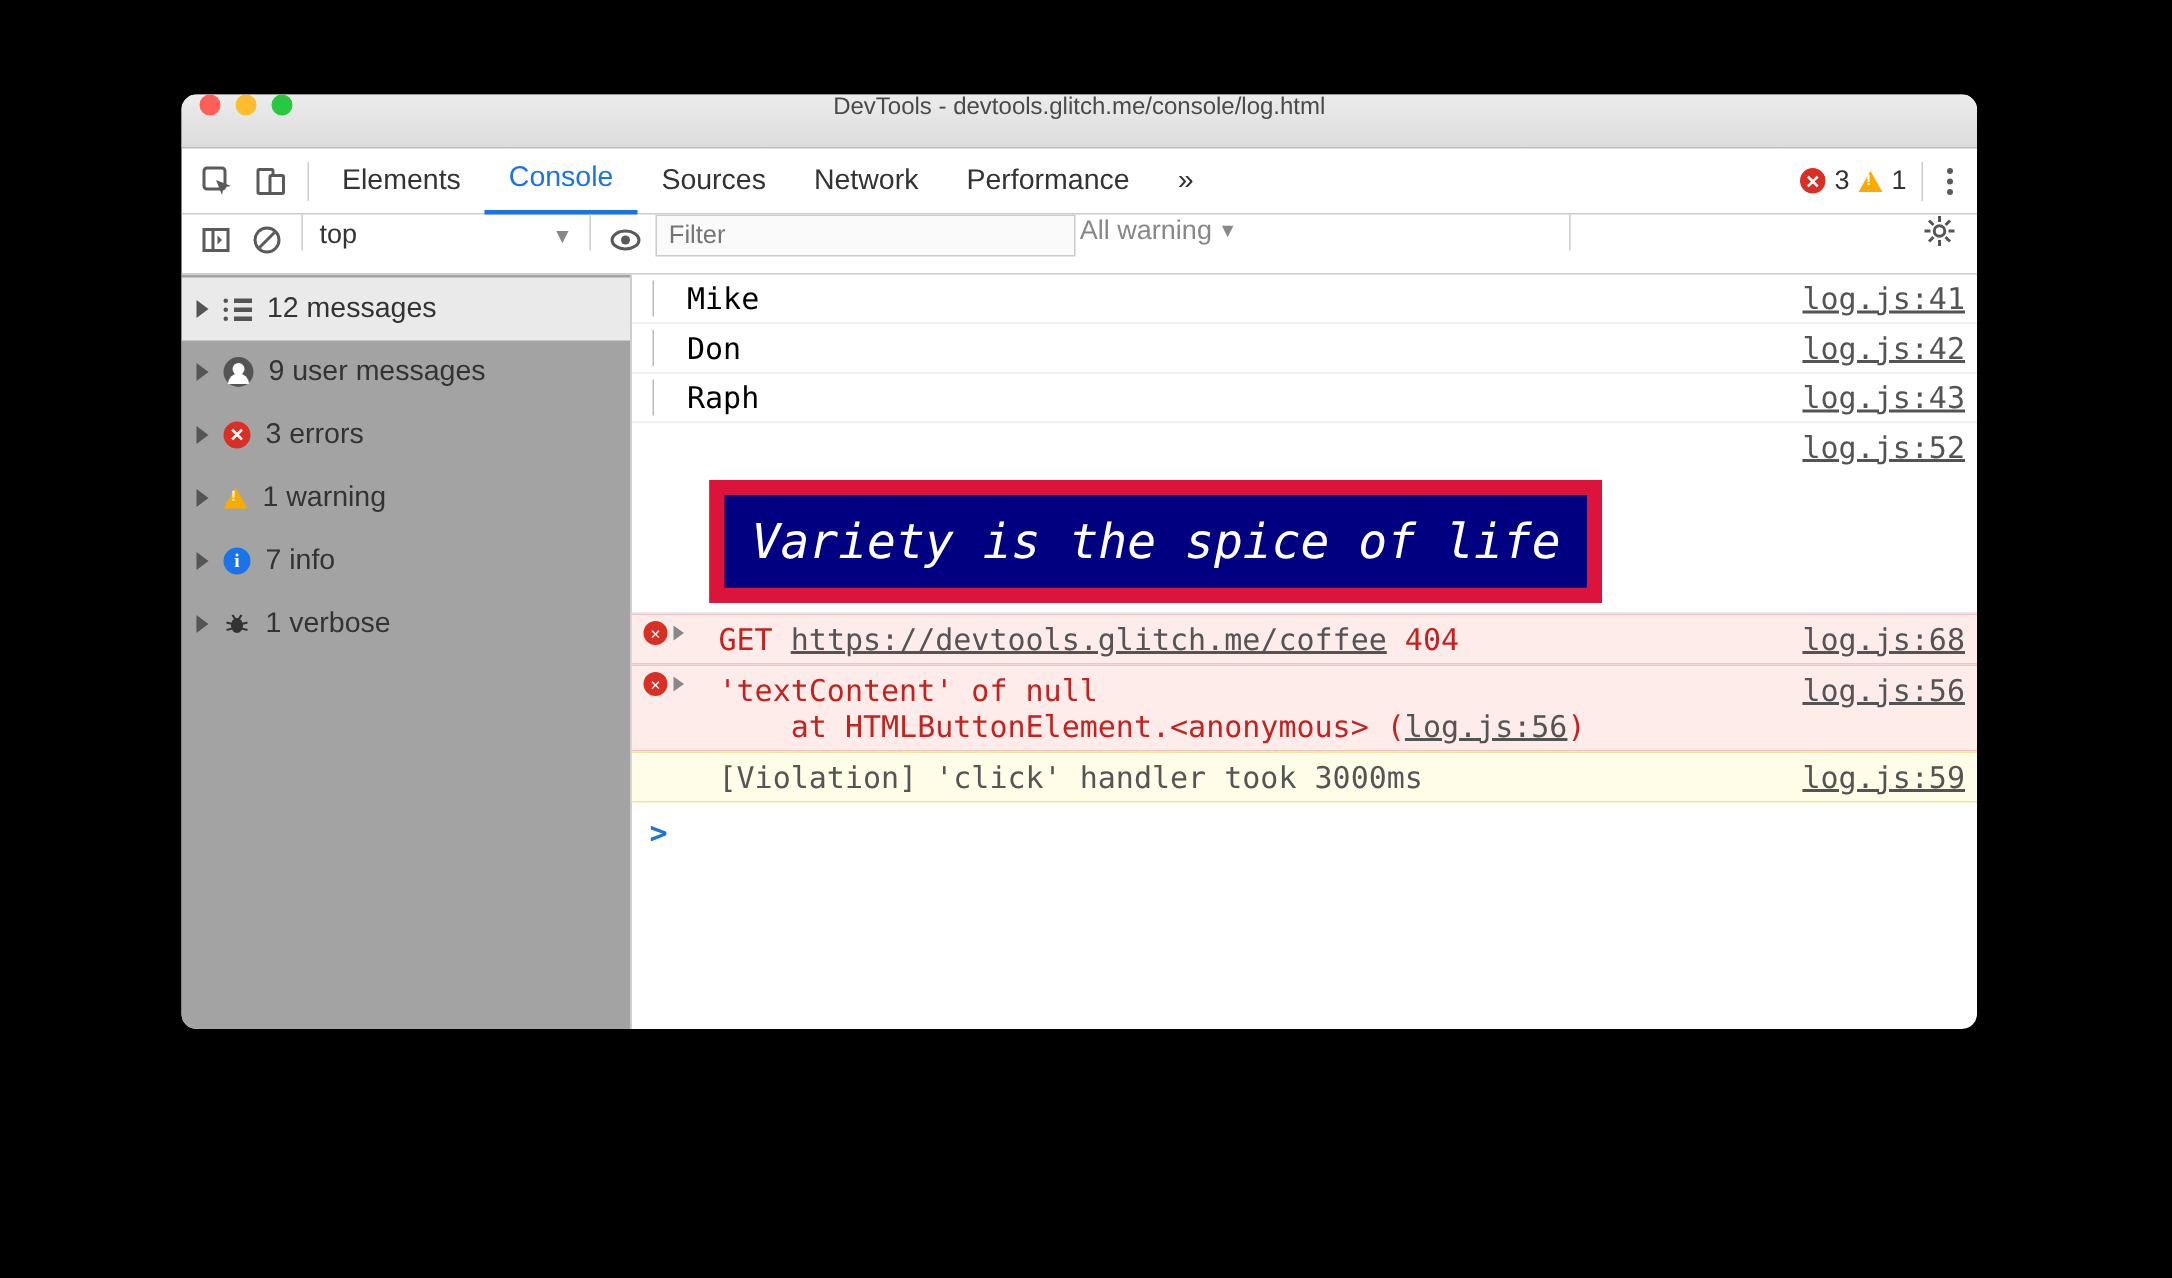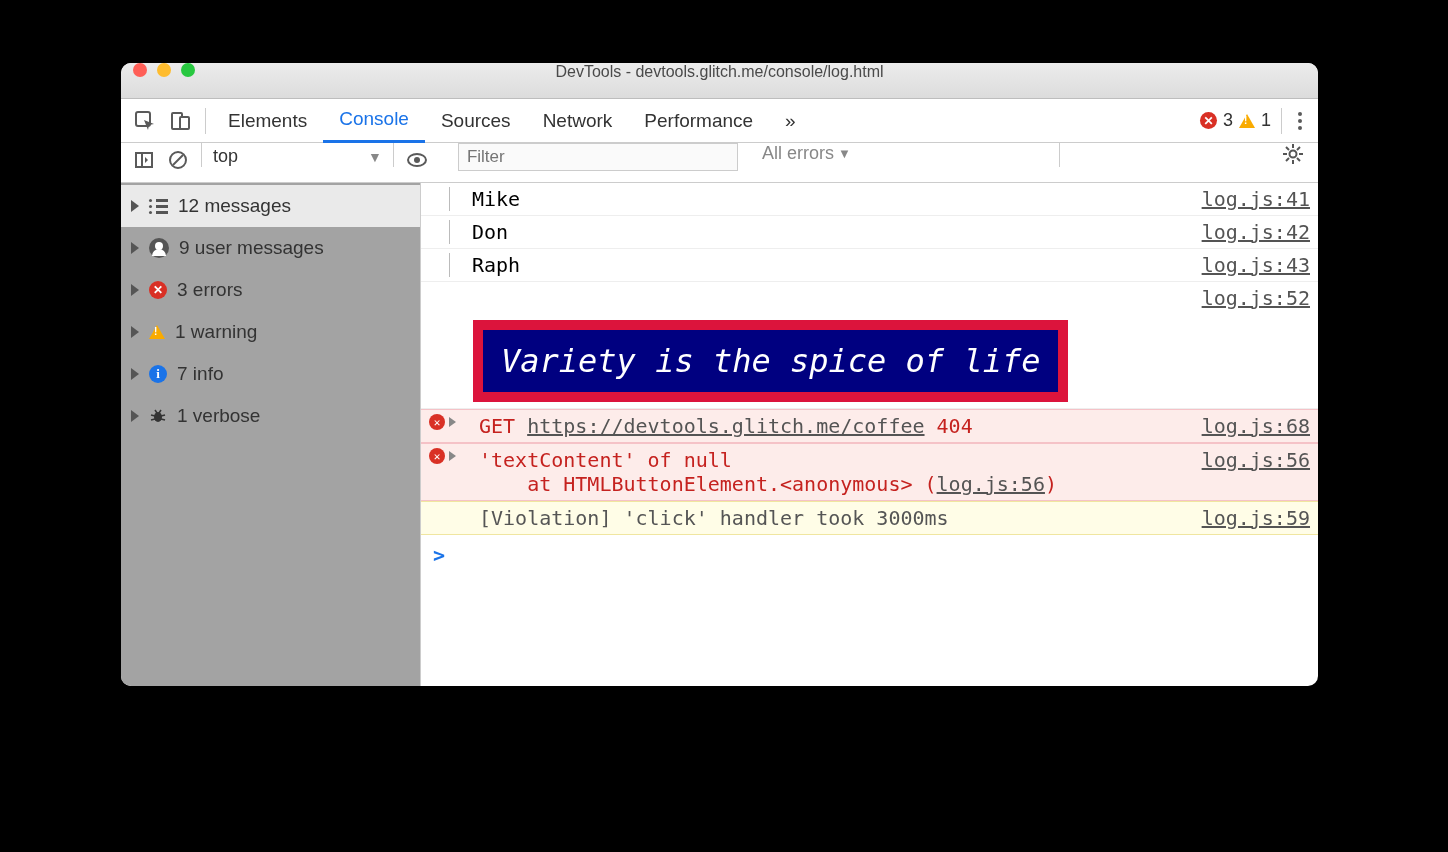--- a/index.html
+++ b/index.html
@@ -73,21 +73,21 @@
   .more-icon{display:flex;flex-direction:column;gap:3px;padding:0 10px;}
   .more-icon span{width:4px;height:4px;border-radius:50%;background:#5a5a5a;}
   
   .subtoolbar{
     height:40px;border-bottom:1px solid #ccc;display:flex;align-items:flex-start;padding:0 6px;font-size:18px;color:#333;
   }
   .subtoolbar .icon-btn{width:34px;height:34px;display:flex;align-items:center;justify-content:center;color:#5a5a5a;}
   .subtoolbar .divider{width:1px;height:24px;background:#ccc;margin:0 6px;}
   .ctx-select{display:flex;align-items:center;gap:0;border:1px solid transparent;padding:2px 4px;color:#333;}
   .ctx-select .tri{margin-left:130px;color:#888;font-size:14px;}
-  .filter-input{flex:0 0 280px;height:28px;border:1px solid #ccc;background:#fafafa;padding:2px 8px;font-size:17px;color:#555;margin:0 24px;}
+  .filter-input{flex:0 0 280px;height:28px;border:1px solid #ccc;background:#fafafa;padding:2px 8px;font-size:17px;color:#555;margin:0 3px;}
   .levels{color:#888;display:flex;align-items:center;gap:4px;}
   .gear{margin-left:auto;padding:0 8px;color:#555;}
   
   .body{flex:1;display:flex;overflow:hidden;}
   .sidebar{
     width:300px;border-right:1px solid #ccc;background:#a3a3a3;font-size:19px;color:#333;
     padding-top:2px;
   }
   .side-row{display:flex;align-items:center;gap:10px;height:42px;padding:0 10px;}
   .side-row.active{background:#eaeaea;}
@@ -100,21 +100,21 @@
   .user-icon::after{content:"";position:absolute;width:8px;height:8px;border-radius:50%;background:#fff;left:6px;top:4px;}
   .user-icon::before{content:"";position:absolute;width:14px;height:7px;border-radius:7px 7px 0 0;background:#fff;left:3px;top:11px;}
   .info-icon{width:18px;height:18px;border-radius:50%;background:#1a73e8;color:#fff;display:flex;align-items:center;justify-content:center;font-size:13px;font-weight:bold;font-family:serif;}
   .bug-icon{width:18px;height:18px;color:#333;}
   
   .log{flex:1;overflow:auto;font-family:"SF Mono",Menlo,Consolas,monospace;font-size:20px;}
   .logrow{display:flex;align-items:flex-start;border-bottom:1px solid #eee;padding:4px 8px;}
   .logrow .gutter{width:50px;flex:none;display:flex;align-items:center;gap:4px;}
   .logrow .content{flex:1;}
   .logrow .src{color:#545454;text-decoration:underline;margin-left:auto;padding-left:10px;white-space:nowrap;}
-  .name-row{padding-left:40px;}
+  .name-row{padding-left:26px;}
   .name-row .content{padding-left:22px;}
   .vbar-cell{border-left:1px solid #bbb;margin-left:-12px;padding-left:28px;}
   .banner-wrap{display:flex;border-bottom:1px solid #eee;}
   .banner-pad{width:50px;}
   .banner{
     margin:6px 12px 6px 2px;border:10px solid #d81b60;border-color:#d81b60;background:#1a1bab;background:#1a0dab;background:#1a1fa3;
     background:#1a0dab;
     background:#1a1e9c;
     background:#1a0dab;
     background:#1d1ea1;
@@ -211,21 +211,21 @@
     </div>
     <div class="divider"></div>
     <div class="icon-btn">
       <svg width="22" height="22" viewBox="0 0 22 22">
           <ellipse cx="11" cy="11" rx="9" ry="6" fill="none" stroke="#5a5a5a" stroke-width="2"></ellipse>
           <circle cx="11" cy="11" r="3" fill="#5a5a5a"></circle>
         </svg>
     </div>
     <input class="filter-input" placeholder="Filter" style="">
     <div class="levels">
-      <span>All errors</span>
+      <span>All warning</span>
       <span style="font-size:13px;">▼</span>
     </div>
     <div class="divider" style="margin-left:auto;"></div>
     <div class="gear">
       <svg width="22" height="22" viewBox="0 0 22 22">
           <circle cx="11" cy="11" r="3.5" fill="none" stroke="#555" stroke-width="2"></circle>
           <g stroke="#555" stroke-width="2">
             <line x1="11" y1="1" x2="11" y2="5"></line>
             <line x1="11" y1="17" x2="11" y2="21"></line>
             <line x1="1" y1="11" x2="5" y2="11"></line>

